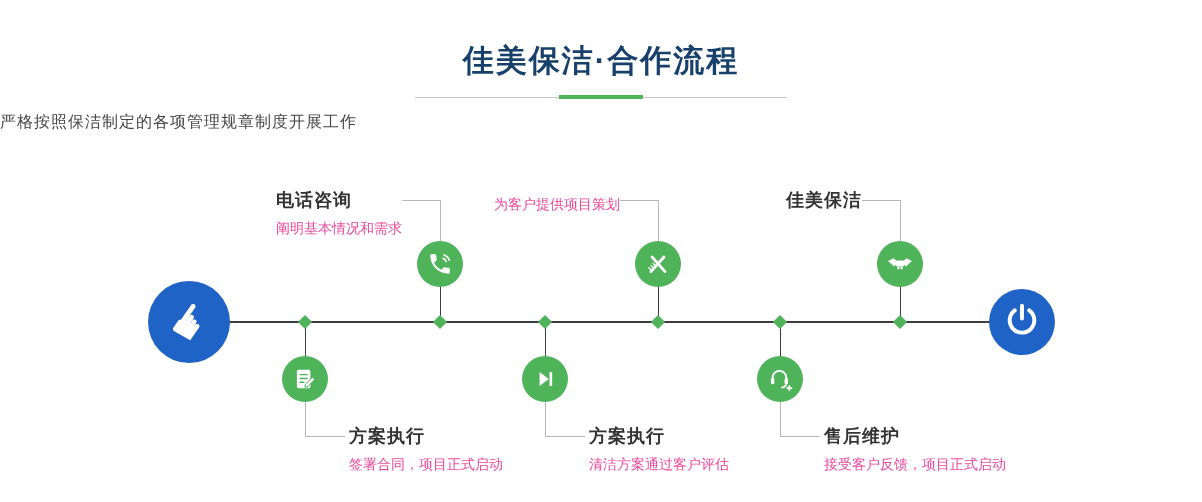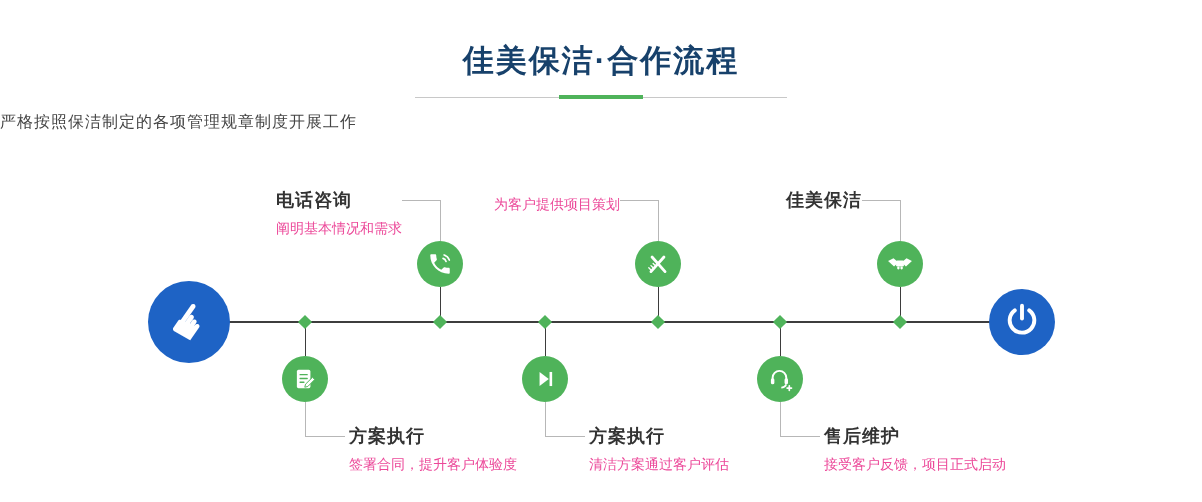--- a/index.html
+++ b/index.html
@@ -164,21 +164,21 @@
   </div>
   <div class="step-top" style="right:582px;">
     <div class="step-desc">为客户提供项目策划</div>
   </div>
   <div class="step-top" style="right:340px;">
     <div class="step-title">佳美保洁</div>
   </div>
 
   <div class="step-bottom" style="left:349px;">
     <div class="step-title">方案执行</div>
-    <div class="step-desc">签署合同，提升客户体验度</div>
+    <div class="step-desc">签署合同，项目正式启动</div>
   </div>
   <div class="step-bottom" style="left:589px;">
     <div class="step-title">方案执行</div>
     <div class="step-desc">清洁方案通过客户评估</div>
   </div>
   <div class="step-bottom" style="left:824px;">
     <div class="step-title">售后维护</div>
     <div class="step-desc">接受客户反馈，项目正式启动</div>
   </div>
 

